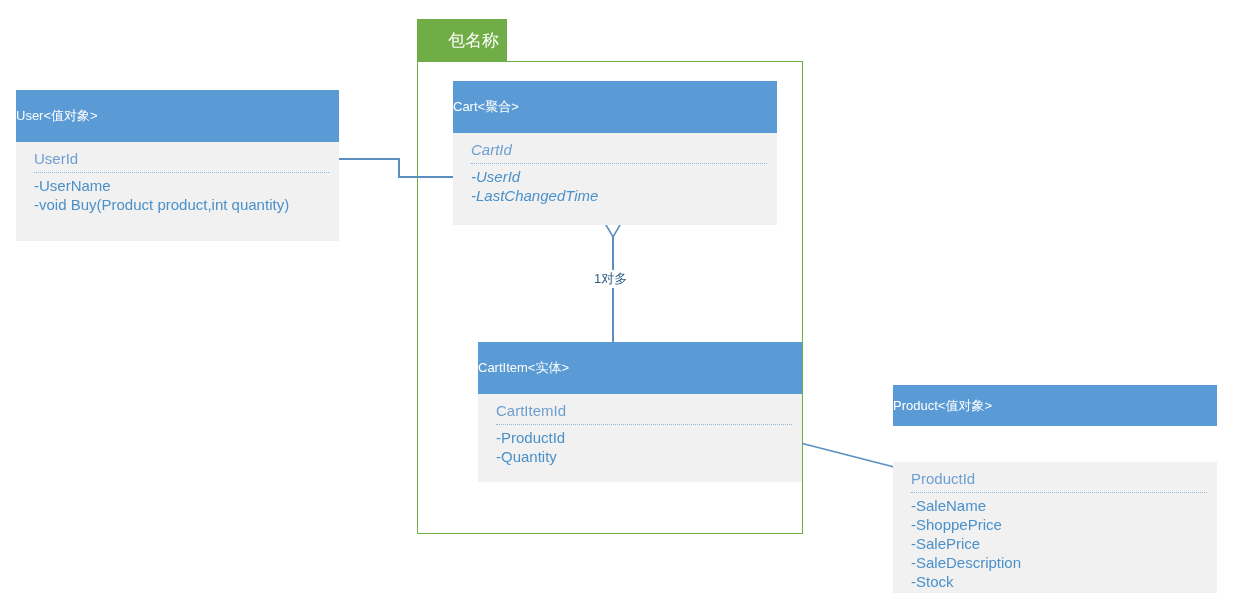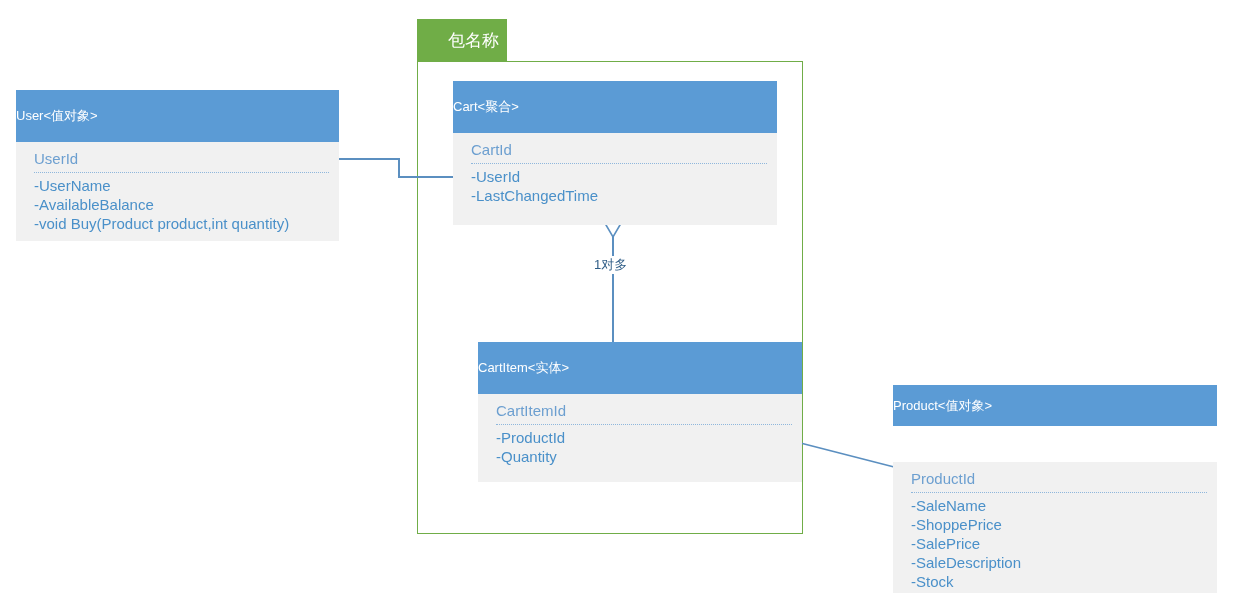--- a/index.html
+++ b/index.html
@@ -104,44 +104,43 @@
   </div>
 
   <div class="conn-line conn-h" style="left:339px; top:158px; width:60px;"></div>
   <div class="conn-line conn-v" style="left:398px; top:158px; height:19px;"></div>
   <div class="conn-line conn-h" style="left:398px; top:176px; width:56px;"></div>
 
   <div class="conn-line conn-v" style="left:612px; top:236px; height:107px;"></div>
   <svg class="conn-svg" style="left:600px; top:212px; width:26px; height:28px;" viewBox="0 0 26 28">
     <polygon points="13,2 20,13 13,25 6,13" fill="#ffffff" stroke="#5B8FC0" stroke-width="1.6"></polygon>
   </svg>
-  <div class="edge-label" style="left:592px; top:256px;text-align:center;">1对多</div>
+  <div class="edge-label" style="left:592px; top:270px;text-align:center;">1对多</div>
 
   <svg class="conn-svg" style="left:770px; top:430px; width:135px; height:46px;" viewBox="0 0 135 46">
     <line x1="7" y1="7" x2="128" y2="38" stroke="#5B8FC0" stroke-width="1.7"></line>
   </svg>
 
   <div class="uml-class" style="left:16px; top:90px; width:323px; height:151px;">
     <div class="uml-header" style="height:52px;">
       <span>User&lt;值对象&gt;</span>
     </div>
     <div class="uml-body" style="height:99px;">
       <div class="uml-key">UserId</div>
       <div class="uml-sep"></div>
       <div class="uml-attr">-UserName</div>
-      <div class="uml-attr">-AvailableBalance</div>
       <div class="uml-attr">-void Buy(Product product,int quantity)</div>
     </div>
   </div>
 
   <div class="uml-class" style="left:453px; top:81px; width:324px; height:132px;">
     <div class="uml-header" style="height:52px;">
       <span>Cart&lt;聚合&gt;</span>
     </div>
-    <div class="uml-body" style="height:92px;">
+    <div class="uml-body" style="height:92px;font-style:italic;">
       <div class="uml-key">CartId</div>
       <div class="uml-sep"></div>
       <div class="uml-attr">-UserId</div>
       <div class="uml-attr">-LastChangedTime</div>
     </div>
   </div>
 
   <div class="uml-class" style="left:478px; top:342px; width:324px; height:132px;">
     <div class="uml-header" style="height:52px;">
       <span>CartItem&lt;实体&gt;</span>

